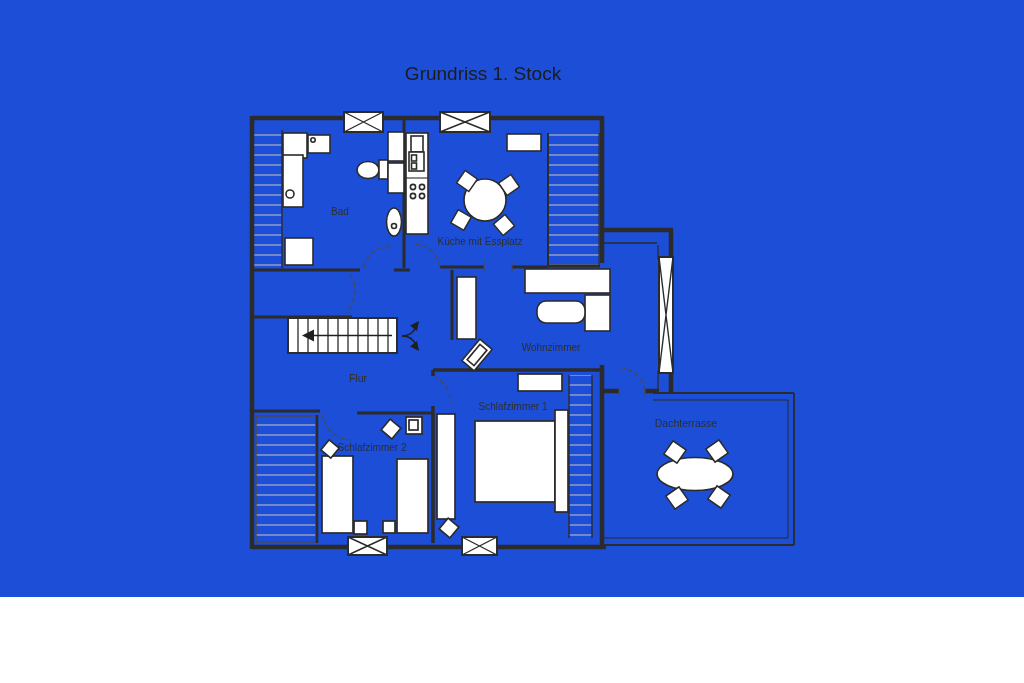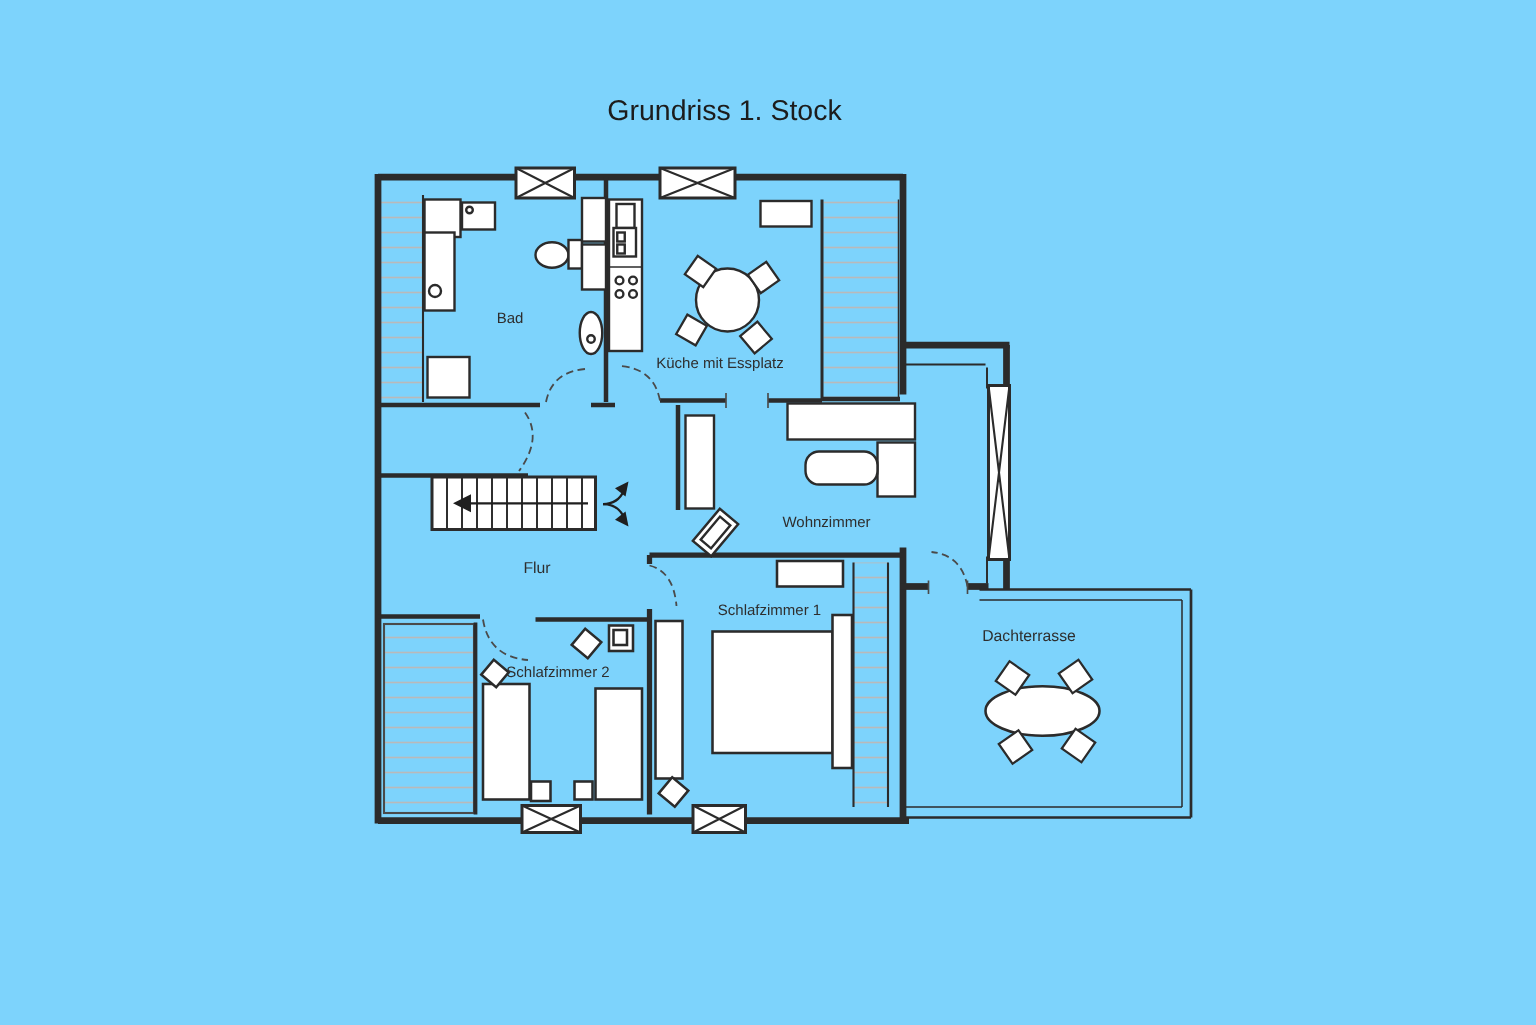--- a/index.html
+++ b/index.html
@@ -1,16 +1,16 @@
 <!DOCTYPE html>
 <html><head>
 <meta charset="utf-8">
 <style>
   html,body{margin:0;padding:0;background:#ffffff;}
-  .stage{position:relative;width:1024px;height:683px;background:#7dd3fc;overflow:hidden;
+  .stage{position:relative;width:1024px;height:597px;background:#1d4ed8;overflow:hidden;
          font-family:"Liberation Sans",sans-serif;}
   svg{display:block}
   .title-text{font-family:"Liberation Sans",sans-serif;font-size:19px;fill:#1c1c1c;}
   .room-label{font-family:"Liberation Sans",sans-serif;font-size:10px;fill:#2e2e2e;}
   .room-label.big{font-size:10.5px;}
   .wall{stroke:#2b2b2b;fill:none;}
   .thin{stroke:#2b2b2b;fill:none;}
   .furn{stroke:#2b2b2b;fill:#ffffff;}
   .door{stroke:#4a4a4a;fill:none;stroke-width:1.2;stroke-dasharray:5 3;}
   .tick{stroke:#4a4a4a;fill:none;stroke-width:1.1;}

